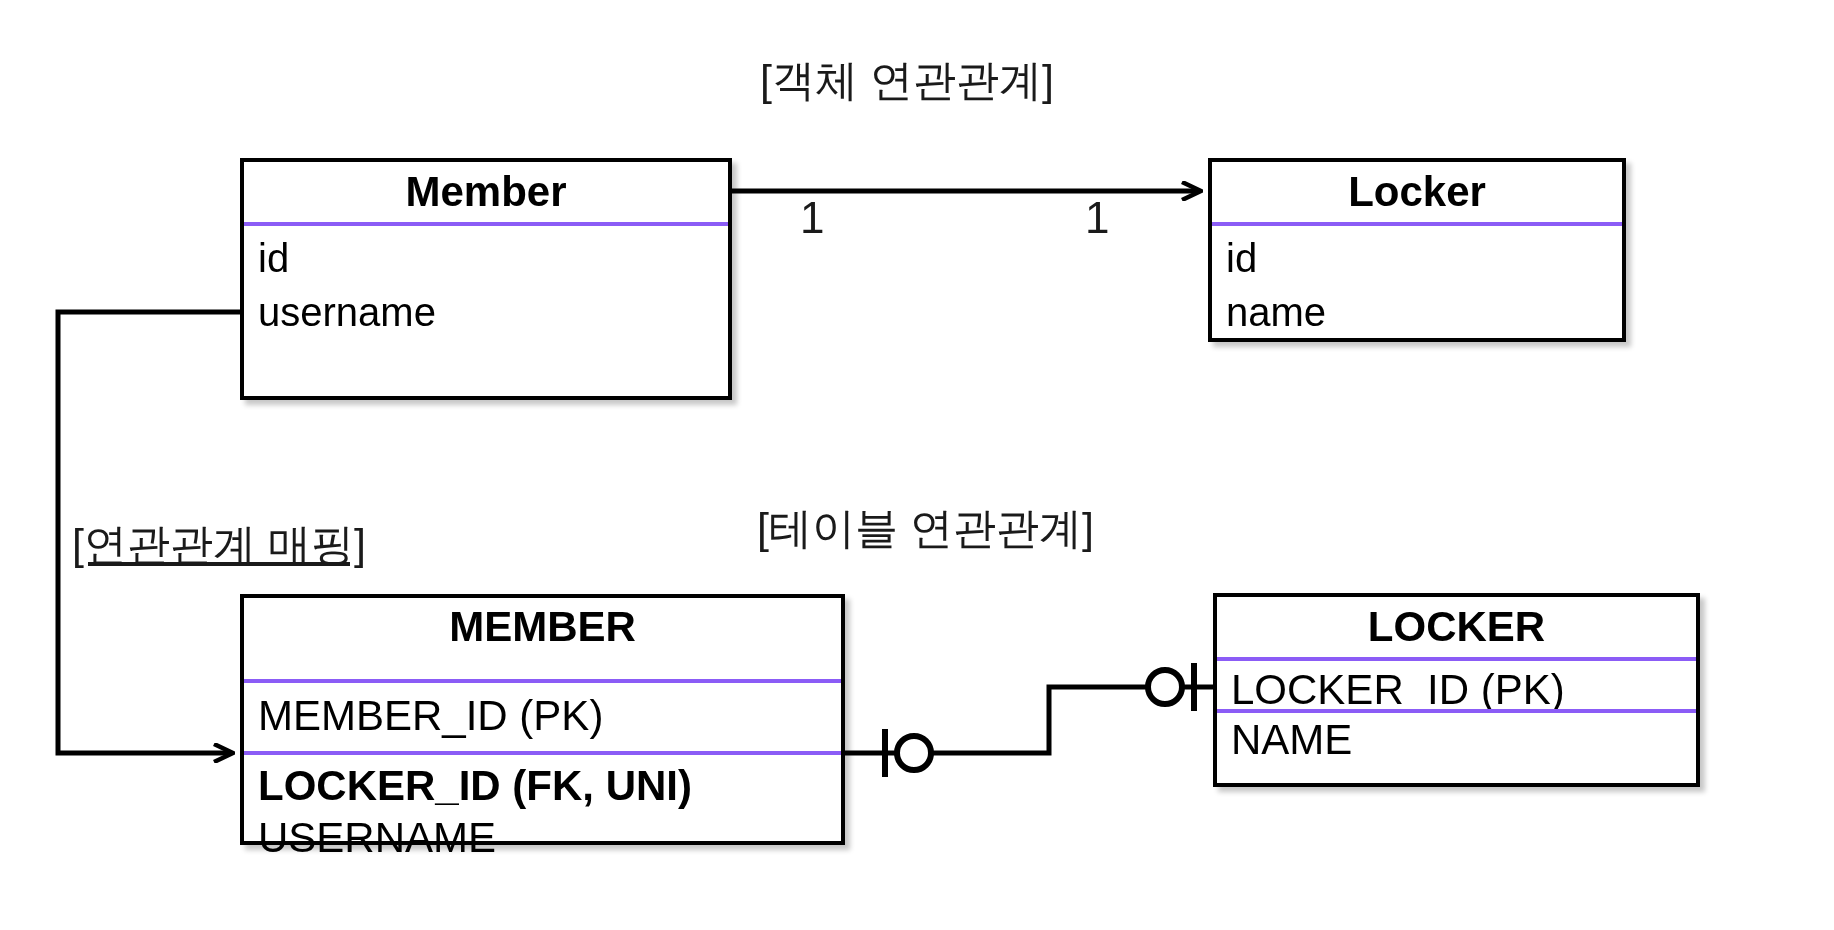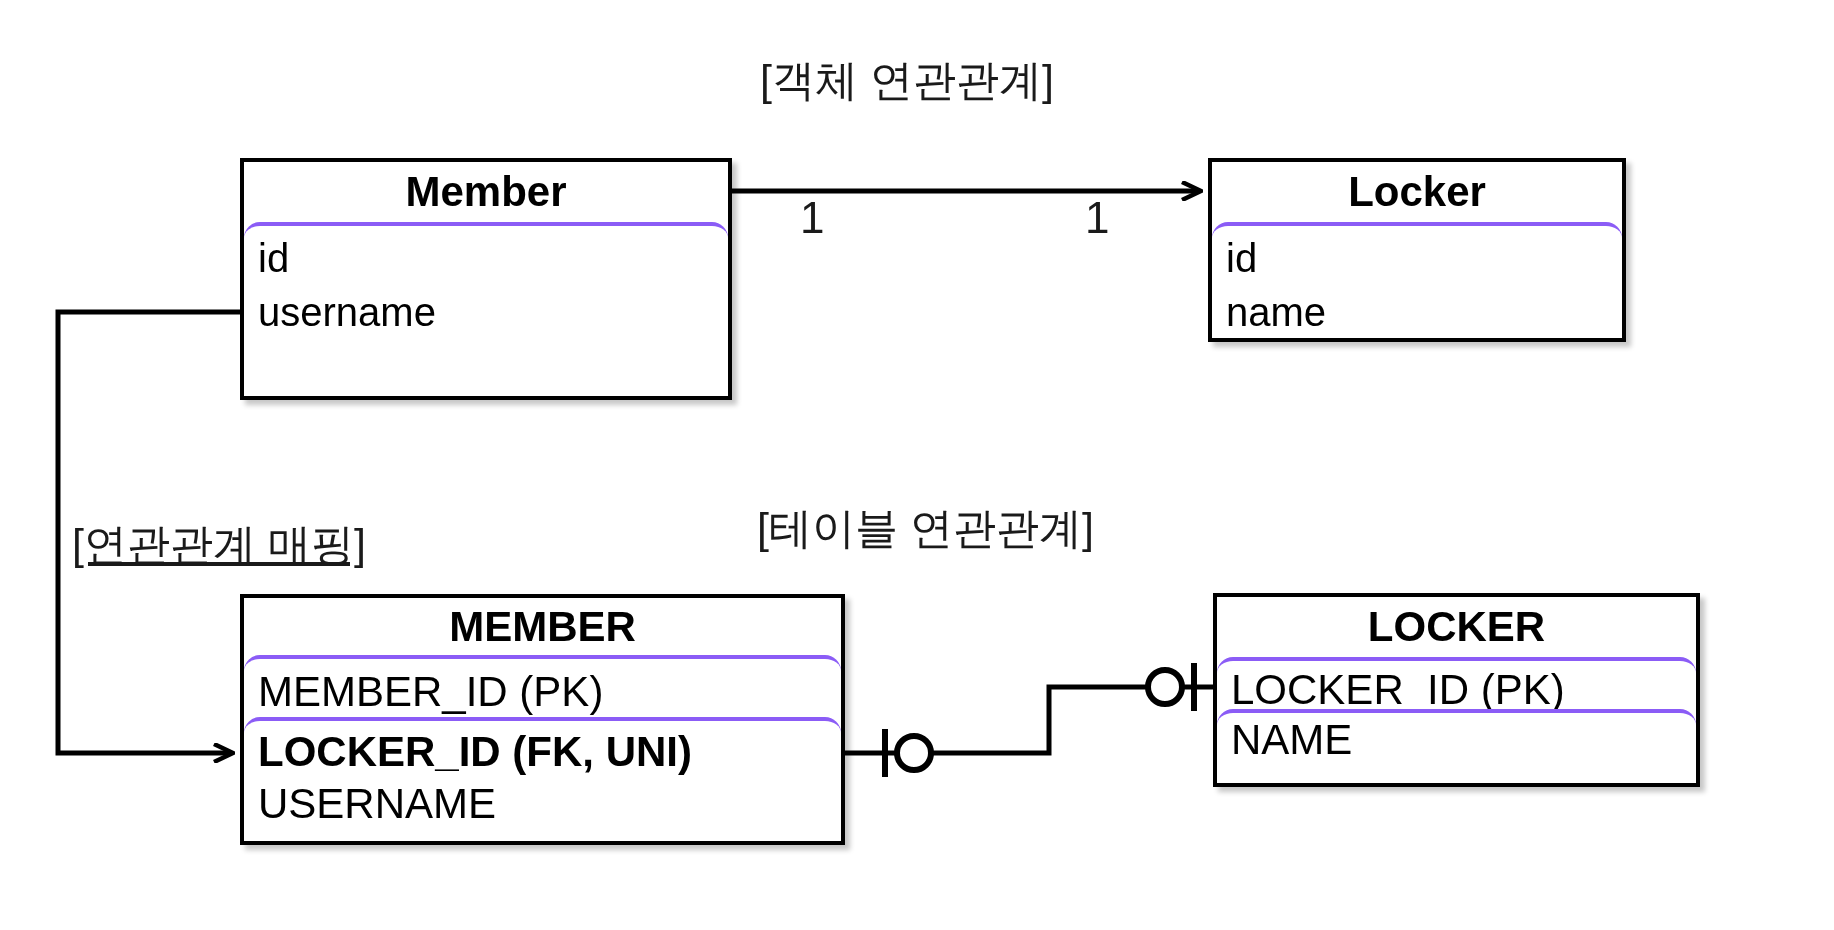--- a/index.html
+++ b/index.html
@@ -47,21 +47,20 @@
     box-sizing: border-box;
     background: #ffffff;
     border: 4px solid #000000;
     box-shadow: 5px 5px 5px rgba(0,0,0,0.22);
   }
   .box .sec {
     box-sizing: border-box;
     display: flex;
     align-items: center;
     overflow: hidden;
-    border-radius: 16px;
   }
   .box .sec + .sec { border-top: 4px solid #8b5cf6; }
   .box .title {
     justify-content: center;
     font-weight: bold;
   }
   .box .rows {
     display: block;
     padding: 0;
   }
@@ -89,21 +88,21 @@
 
   
   #box-locker { left: 1208px; top: 158px; width: 418px; height: 184px; }
   #box-locker .title { height: 60px; }
   #box-locker .rows  { height: 120px; padding-top: 6px; }
   #box-locker .row   { padding-top: 6px; padding-bottom: 8px; }
 
   
   #box-member-table { left: 240px; top: 594px; width: 605px; height: 251px; }
   #box-member-table .title   { height: 57px; }
-  #box-member-table .pk-sec  { height: 62px; display:block; padding-top: 8px; }
+  #box-member-table .pk-sec  { height: 72px; display:block; padding-top: 8px; margin-top: 24px; }
   #box-member-table .col-sec { height: 119px; display:block; padding-top: 6px; }
   #box-member-table .row     { padding-top: 4px; padding-bottom: 6px; }
 
   
   #box-locker-table { left: 1213px; top: 593px; width: 487px; height: 194px; }
   #box-locker-table .title   { height: 60px; }
   #box-locker-table .pk-sec  { height: 52px; display:block; padding-top: 6px; }
   #box-locker-table .col-sec { height: 62px; display:block; padding-top: 4px; }
   #box-locker-table .row     { padding-top: 2px; padding-bottom: 4px; }
 

